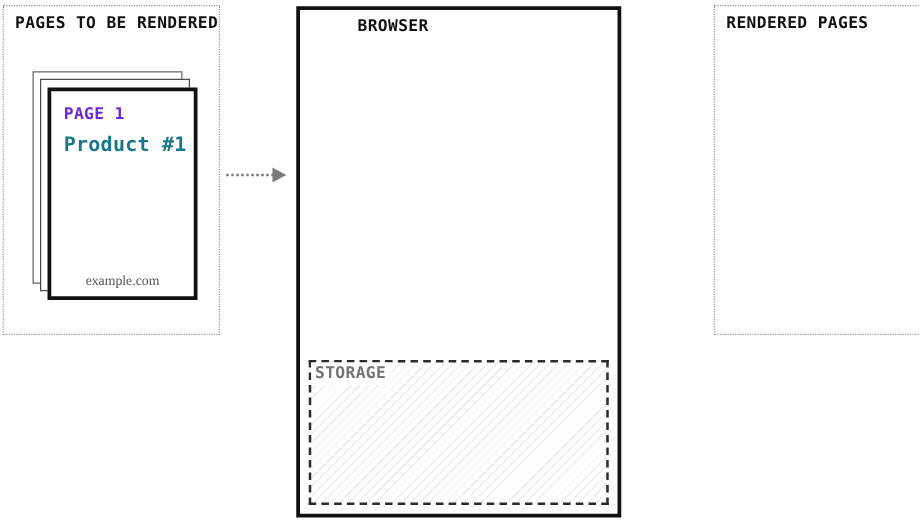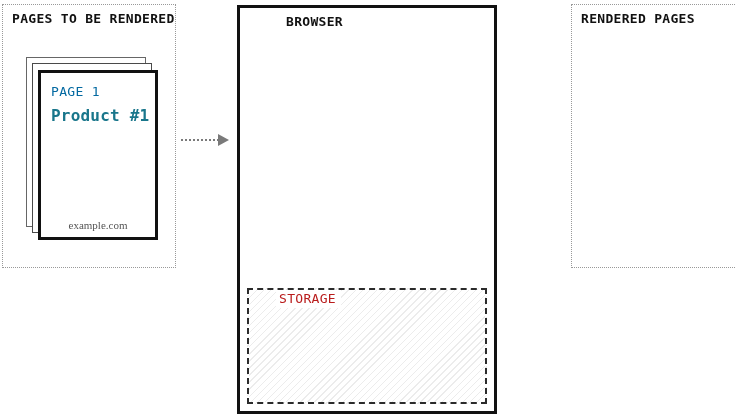--- a/index.html
+++ b/index.html
@@ -32,21 +32,21 @@
     position:absolute;
     width:120px;height:170px;
     box-sizing:border-box;
     background:#fff;
   }
   #page-back-1{left:26px;top:57px;border:1px solid #666;}
   #page-back-2{left:32px;top:63px;border:1px solid #4a4a4a;}
   #page-front{left:38px;top:70px;border:3px solid #111;}
   #page-title{
     position:absolute;left:10px;top:11px;
-    font-size:13px;font-weight:normal;color:#0369a1;letter-spacing:0.3px;
+    font-size:13px;font-weight:bold;color:#6d28d9;letter-spacing:0.3px;
   }
   #page-subtitle{
     position:absolute;left:10px;top:33px;
     font-size:16px;font-weight:bold;letter-spacing:0.2px;
   }
   #page-footer{
     position:absolute;left:0;bottom:6px;width:100%;
     text-align:center;
     font-family:Liberation Serif, serif;
     font-size:11px;color:#555;
@@ -73,21 +73,21 @@
   #storage-box{
     position:absolute;left:7px;top:280px;width:240px;height:116px;
     box-sizing:border-box;
     border:2px dashed #2b2b2b;
     background:repeating-linear-gradient(135deg,#ececec 0px,#ececec 1px,#ffffff 1px,#ffffff 5px);
   }
   #storage-label{
     position:absolute;left:0;top:0;
     background:#fff;
     padding:1px 5px 2px 3px;
-    font-size:13px;font-weight:normal;color:#b91c1c;letter-spacing:0.3px;margin-left:27px;
+    font-size:13px;font-weight:bold;color:#737373;letter-spacing:0.3px;
   }
 </style>
 </head>
 <body>
 
 <div id="canvas">
 
   <div id="left-panel" class="dotted-panel">
     <span class="panel-title">PAGES TO BE RENDERED</span>
   </div>

